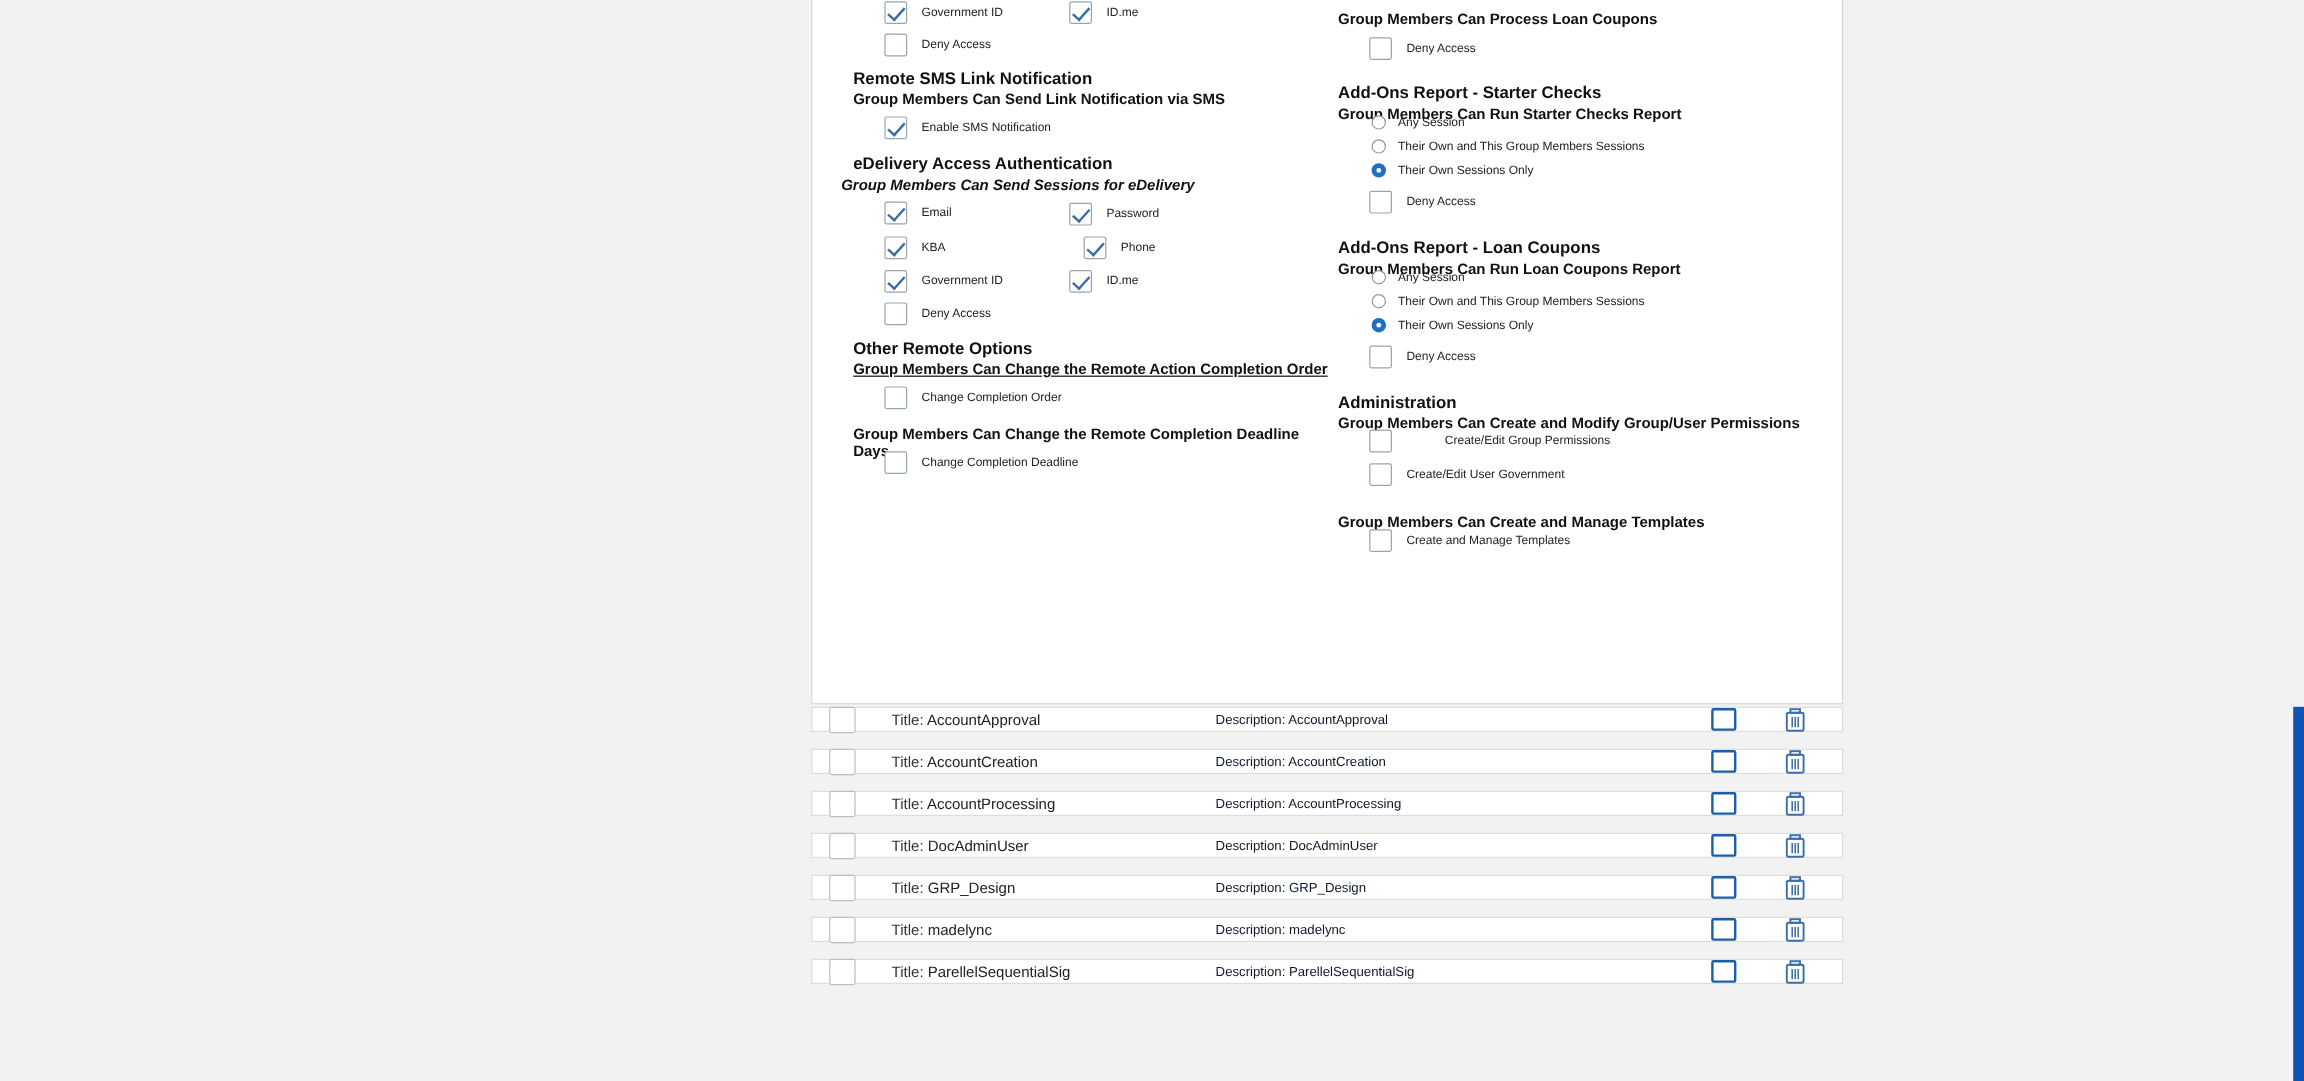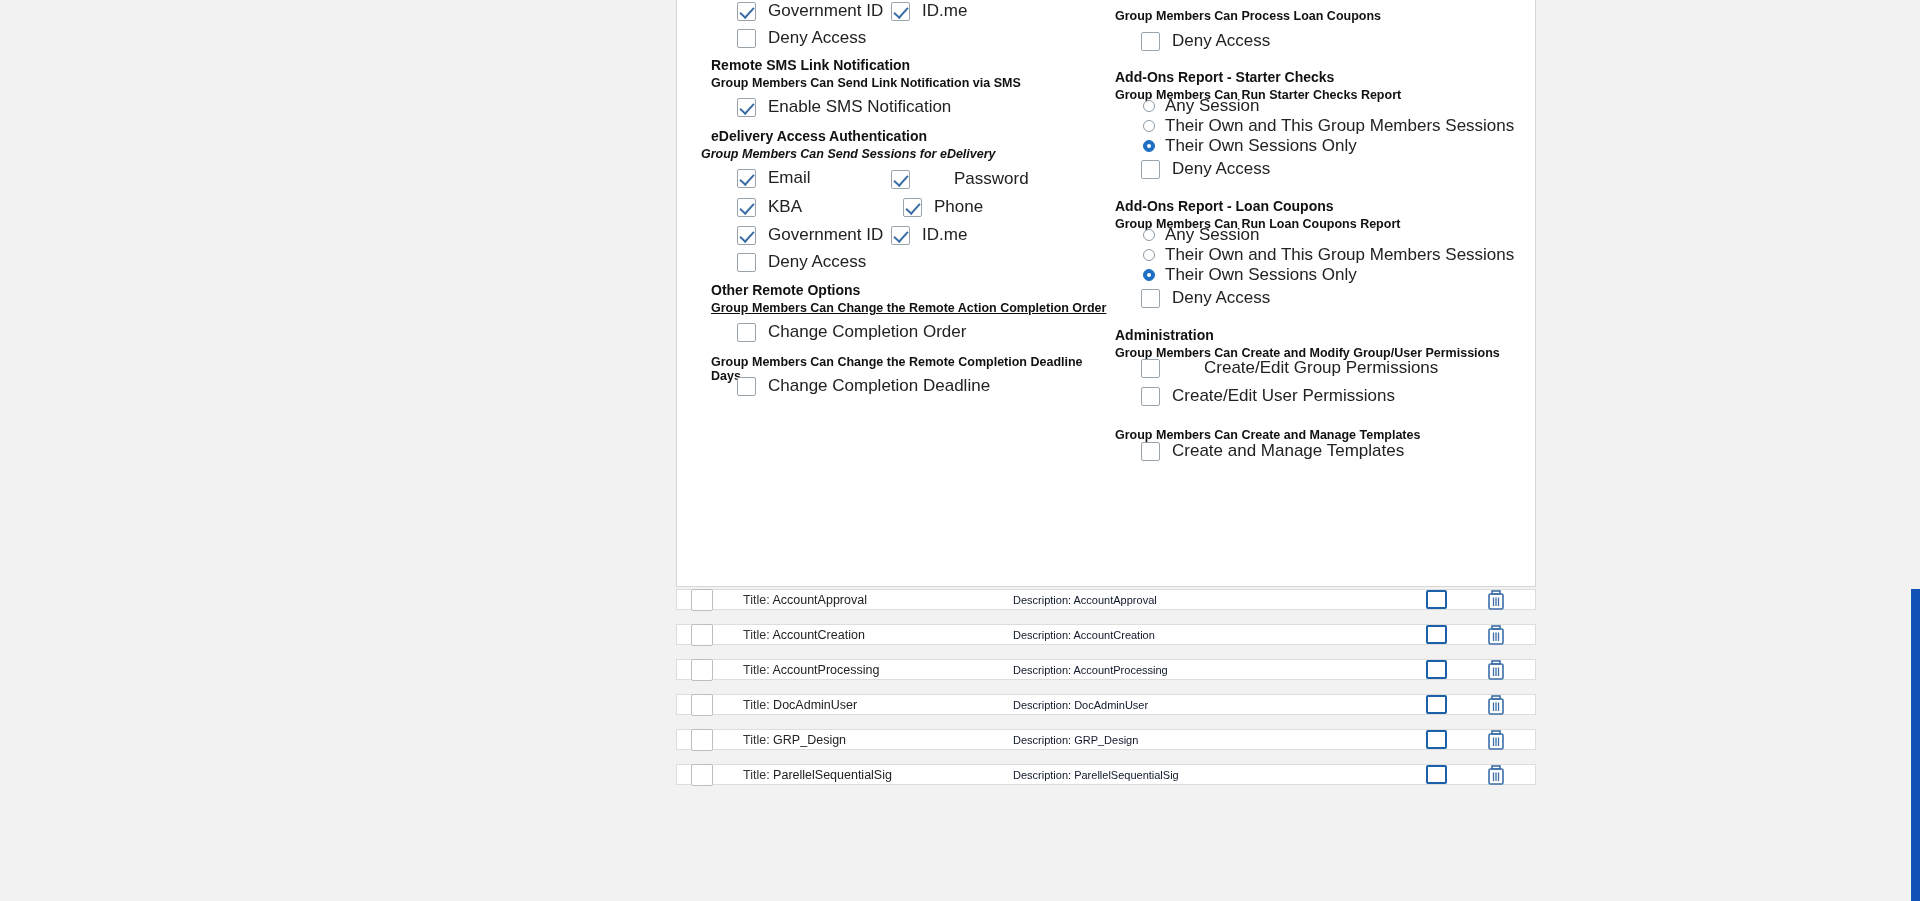--- a/index.html
+++ b/index.html
@@ -13,21 +13,21 @@
   
   .panel{
     position:absolute;left:676px;top:-10px;width:860px;height:597px;
     background:#ffffff;border:1px solid #d6d6d6;box-sizing:border-box;
   }
   .col-left{position:absolute;left:0px;top:0px;width:430px;}
   .col-right{position:absolute;left:430px;top:0px;width:430px;}
 
   .sec-title{font-weight:bold;font-size:14px;color:#111;margin:0;}
   .sub-title{font-weight:bold;font-size:12.5px;color:#111;margin:0;}
-  .opt-label{font-size:17px;color:#222;}
+  .opt-label{font-size:10px;color:#222;}
 
   .row{position:absolute;display:flex;align-items:center;}
 
   
   .cb{
     width:19px;height:19px;box-sizing:border-box;
     border:1px solid #9aa4ad;background:#fff;border-radius:2px;
     display:inline-block;position:relative;flex:0 0 auto;
   }
   .cb.checked:after{
@@ -98,21 +98,21 @@
         <span class="opt-label">Enable SMS Notification</span>
       </div>
 
       <div class="sec-title" style="position:absolute;left:34px;top:137px;">eDelivery Access Authentication</div>
       <div class="sub-title" style="position:absolute;left:24px;top:156px;font-style:italic;">Group Members Can Send Sessions for eDelivery</div>
 
       <div class="row" style="left:60px;top:177px;">
         <span class="cb checked"></span>
         <span class="opt-label">Email</span>
       </div>
-      <div class="row" style="left:214px;top:178px;gap:32px;">
+      <div class="row" style="left:214px;top:178px;">
         <span class="cb checked"></span>
         <span class="opt-label">Password</span>
       </div>
       <div class="row" style="left:60px;top:206px;">
         <span class="cb checked"></span>
         <span class="opt-label">KBA</span>
       </div>
       <div class="row" style="left:214px;top:206px;padding-left:12px;">
         <span class="cb checked"></span>
         <span class="opt-label">Phone</span>
@@ -190,21 +190,21 @@
       </div>
 
       <div class="sec-title" style="position:absolute;left:8px;top:336px;">Administration</div>
       <div class="sub-title" style="position:absolute;left:8px;top:355px;">Group Members Can Create and Modify Group/User Permissions</div>
       <div class="row" style="left:34px;top:367px;gap:32px;">
         <span class="cb"></span>
         <span class="opt-label">Create/Edit Group Permissions</span>
       </div>
       <div class="row" style="left:34px;top:395px;">
         <span class="cb"></span>
-        <span class="opt-label">Create/Edit User Permissions</span>
+        <span class="opt-label">Create/Edit User Government</span>
       </div>
       <div class="sub-title" style="position:absolute;left:8px;top:437px;text-align:right;">Group Members Can Create and Manage Templates</div>
       <div class="row" style="left:34px;top:450px;">
         <span class="cb"></span>
         <span class="opt-label">Create and Manage Templates</span>
       </div>
     </div>
   </div>
 
   <div class="tpl-list">
@@ -312,20 +312,41 @@
         <svg width="22" height="24" viewBox="0 0 22 24">
             <rect x="4" y="6" width="14" height="15" rx="1.5" fill="none" stroke="#3c6ea8" stroke-width="1.6"></rect>
             <rect x="7" y="3" width="8" height="3" fill="none" stroke="#3c6ea8" stroke-width="1.6"></rect>
             <line x1="8.5" y1="9.5" x2="8.5" y2="18" stroke="#3c6ea8" stroke-width="1.3"></line>
             <line x1="11" y1="9.5" x2="11" y2="18" stroke="#3c6ea8" stroke-width="1.3"></line>
             <line x1="13.5" y1="9.5" x2="13.5" y2="18" stroke="#3c6ea8" stroke-width="1.3"></line>
           </svg>
       </span>
     </div>
 
+    <div class="tpl-row">
+      <span class="tpl-cb"></span>
+      <span class="tpl-title">
+        <span class="lbl">Title:</span>
+        <span>madelync</span>
+      </span>
+      <span class="tpl-desc">
+        <span class="lbl">Description:</span>
+        <span>madelync</span>
+      </span>
+      <span class="tpl-edit"></span>
+      <span class="tpl-del">
+        <svg width="22" height="24" viewBox="0 0 22 24">
+            <rect x="4" y="6" width="14" height="15" rx="1.5" fill="none" stroke="#3c6ea8" stroke-width="1.6"></rect>
+            <rect x="7" y="3" width="8" height="3" fill="none" stroke="#3c6ea8" stroke-width="1.6"></rect>
+            <line x1="8.5" y1="9.5" x2="8.5" y2="18" stroke="#3c6ea8" stroke-width="1.3"></line>
+            <line x1="11" y1="9.5" x2="11" y2="18" stroke="#3c6ea8" stroke-width="1.3"></line>
+            <line x1="13.5" y1="9.5" x2="13.5" y2="18" stroke="#3c6ea8" stroke-width="1.3"></line>
+          </svg>
+      </span>
+    </div>
 
     <div class="tpl-row">
       <span class="tpl-cb"></span>
       <span class="tpl-title">
         <span class="lbl">Title:</span>
         <span>ParellelSequentialSig</span>
       </span>
       <span class="tpl-desc">
         <span class="lbl">Description:</span>
         <span>ParellelSequentialSig</span>

